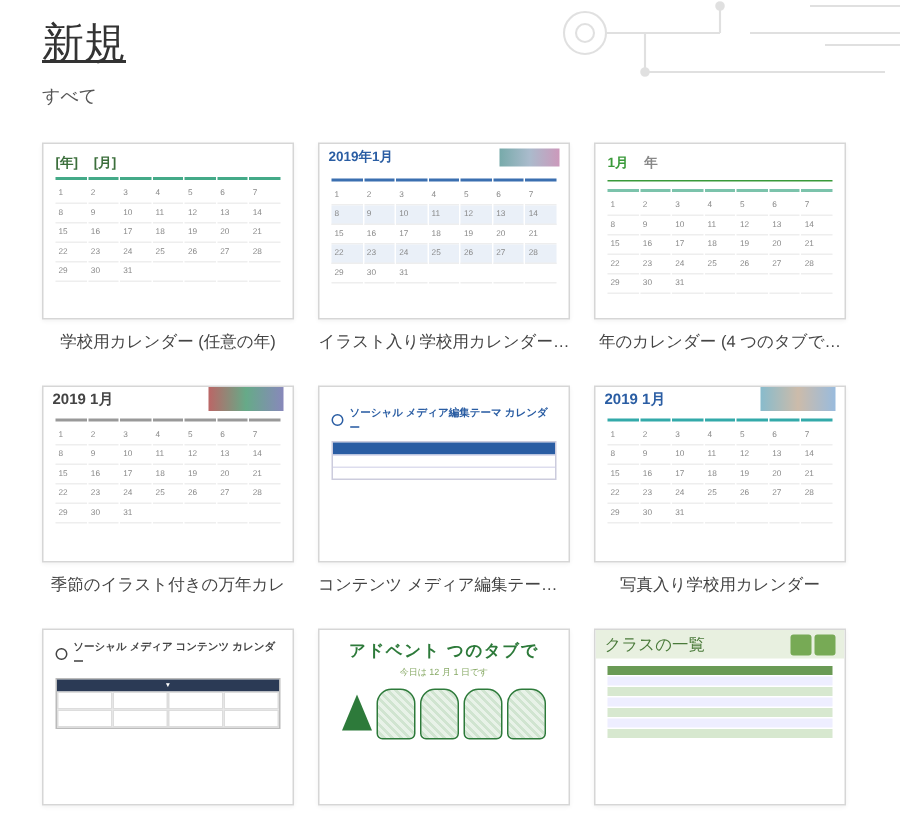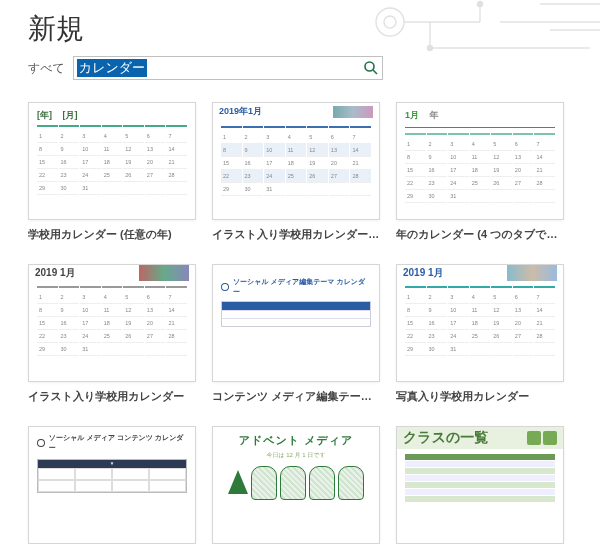--- a/index.html
+++ b/index.html
@@ -14,20 +14,21 @@
   }
   .bg-decor {
     position: absolute;
     top: 0; right: 0;
     width: 260px; height: 60px;
     opacity: 0.25;
     pointer-events: none;
   }
   .header {
     padding: 10px 28px 6px 28px;
+    text-decoration: underline;
   }
   .title {
     font-size: 28px;
     font-weight: 300;
     color: #333;
   }
   .search-row {
     display: flex;
     align-items: center;
     gap: 8px;
@@ -93,26 +94,26 @@
     flex-direction: column;
     gap: 3px;
     overflow: hidden;
     font-size: 7px;
     cursor: pointer;
   }
   .caption {
     margin-top: 7px;
     font-size: 11px;
     color: #444;
-    text-align: left;
+    text-align: center;
     white-space: nowrap;
     overflow: hidden;
     text-overflow: ellipsis;
     width: 168px;
-    font-weight: 700;
+    font-weight: 400;
   }
   
   .cal-head {
     font-size: 9px;
     font-weight: 600;
     color: #3b6e3b;
     display: flex;
     align-items: center;
     gap: 4px;
   }
@@ -175,28 +176,20 @@
     <circle cx="90" cy="48" r="2.5" fill="#888"></circle>
   </g>
 </svg>
 
 <div class="header">
   <div class="title">新規</div>
 </div>
 
 <div class="search-row">
   <span class="search-label">すべて</span>
-  <div class="search-box">
-    <input class="search-input" value="カレンダー" style="">
-    <span class="search-selected">カレンダー</span>
-    <svg class="search-icon" viewBox="0 0 16 16">
-      <circle cx="6.5" cy="6.5" r="4.5" fill="none" stroke="currentColor" stroke-width="1.6"></circle>
-      <line x1="10" y1="10" x2="14" y2="14" stroke="currentColor" stroke-width="1.6"></line>
-    </svg>
-  </div>
 </div>
 
 <div class="grid">
 
   <div class="card">
     <div class="thumb">
       <div class="cal-head"><span>[年]</span>&nbsp;<span>[月]</span></div>
       <div class="dow">
           <span></span>
           <span></span>
@@ -443,21 +436,21 @@
             <span>29</span>
             <span>30</span>
             <span>31</span>
             <span></span>
             <span></span>
             <span></span>
             <span></span>
           </div>
         </div>
     </div>
-    <div class="caption">イラスト入り学校用カレンダー</div>
+    <div class="caption">季節のイラスト付きの万年カレ</div>
   </div>
 
   <div class="card">
     <div class="thumb" style="align-items:center;justify-content:flex-start;gap:4px;">
       <div style="display:flex;align-items:center;gap:4px;margin-top:6px;">
         <span style="width:8px;height:8px;border:1.5px solid #2a5da3;border-radius:50%;display:inline-block"></span>
         <span style="font-size:7px;color:#2a5da3;font-weight:600">ソーシャル メディア編集テーマ カレンダー</span>
       </div>
       <div style="width:100%;border:1px solid #ccd;">
         <div style="background:#2a5da3;height:8px"></div>
@@ -551,36 +544,36 @@
             <span style="border:1px solid #ddd"></span>
             <span style="border:1px solid #ddd"></span>
             <span style="border:1px solid #ddd"></span>
         </div>
       </div>
     </div>
   </div>
 
   <div class="card">
     <div class="thumb advent" style="align-items:center">
-      <div class="advent-title">アドベント メディア</div>
+      <div class="advent-title">アドベント つのタブで</div>
       <div class="advent-sub">今日は 12 月 1 日です</div>
       <div class="advent-row">
         <div class="tree"></div>
         <div class="advent-cell"></div>
         <div class="advent-cell"></div>
         <div class="advent-cell"></div>
         <div class="advent-cell"></div>
       </div>
     </div>
   </div>
 
   <div class="card">
     <div class="thumb">
       <div style="display:flex;justify-content:space-between;align-items:center;margin:-6px -8px 2px -8px;background:#e8f0e0;padding:2px 6px;">
-        <span style="font-size:14px;color:#4a7a3a;font-weight:700">クラスの一覧</span>
+        <span style="font-size:11px;color:#4a7a3a;font-weight:400">クラスの一覧</span>
         <span style="display:flex;gap:2px">
           <span style="width:14px;height:14px;background:#7a5;border-radius:2px"></span>
           <span style="width:14px;height:14px;background:#7a5;border-radius:2px"></span>
         </span>
       </div>
       <div style="display:flex;flex-direction:column;gap:1px">
         <div style="height:6px;background:#6a9a55"></div>
         <div style="height:6px;background:#eef"></div>
         <div style="height:6px;background:#d7e8cf"></div>
         <div style="height:6px;background:#eef"></div>

